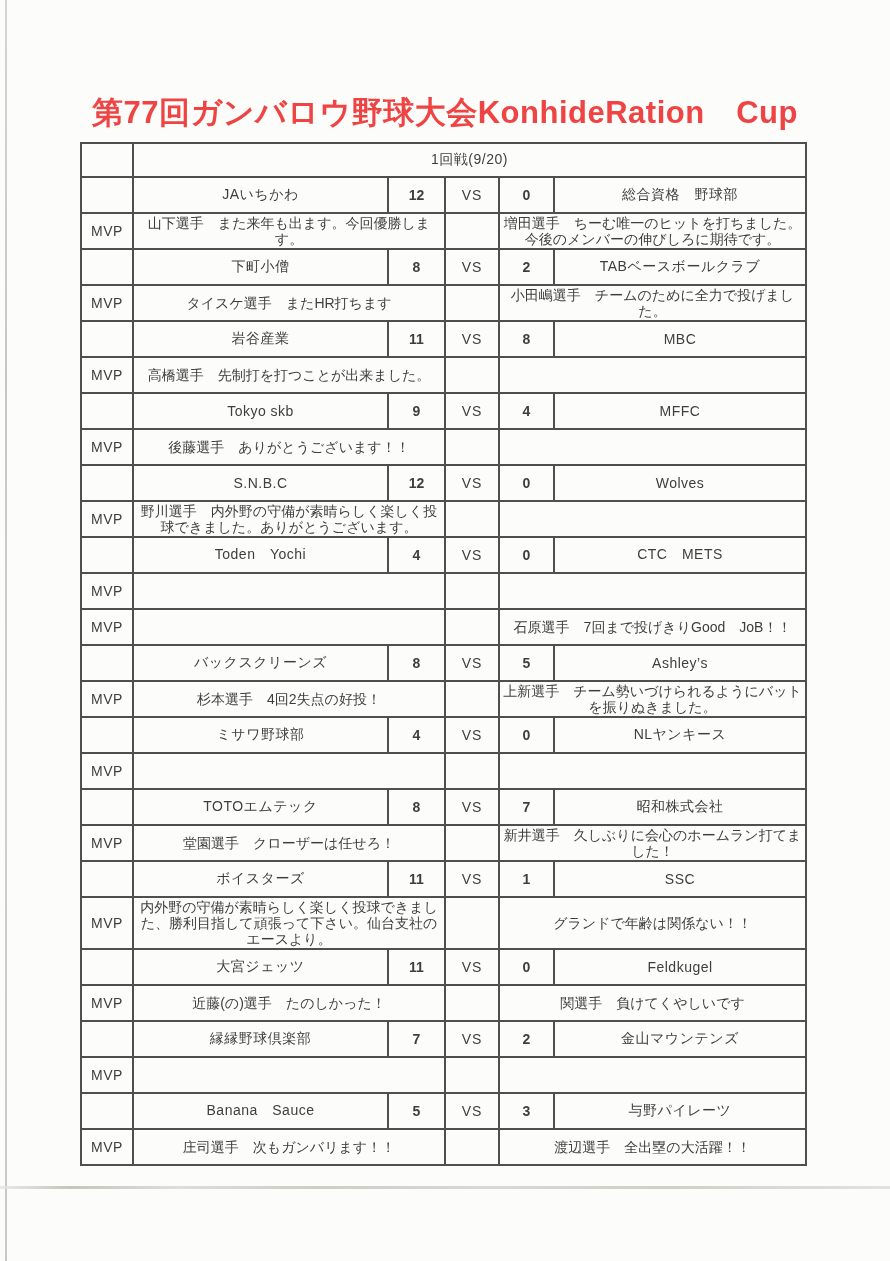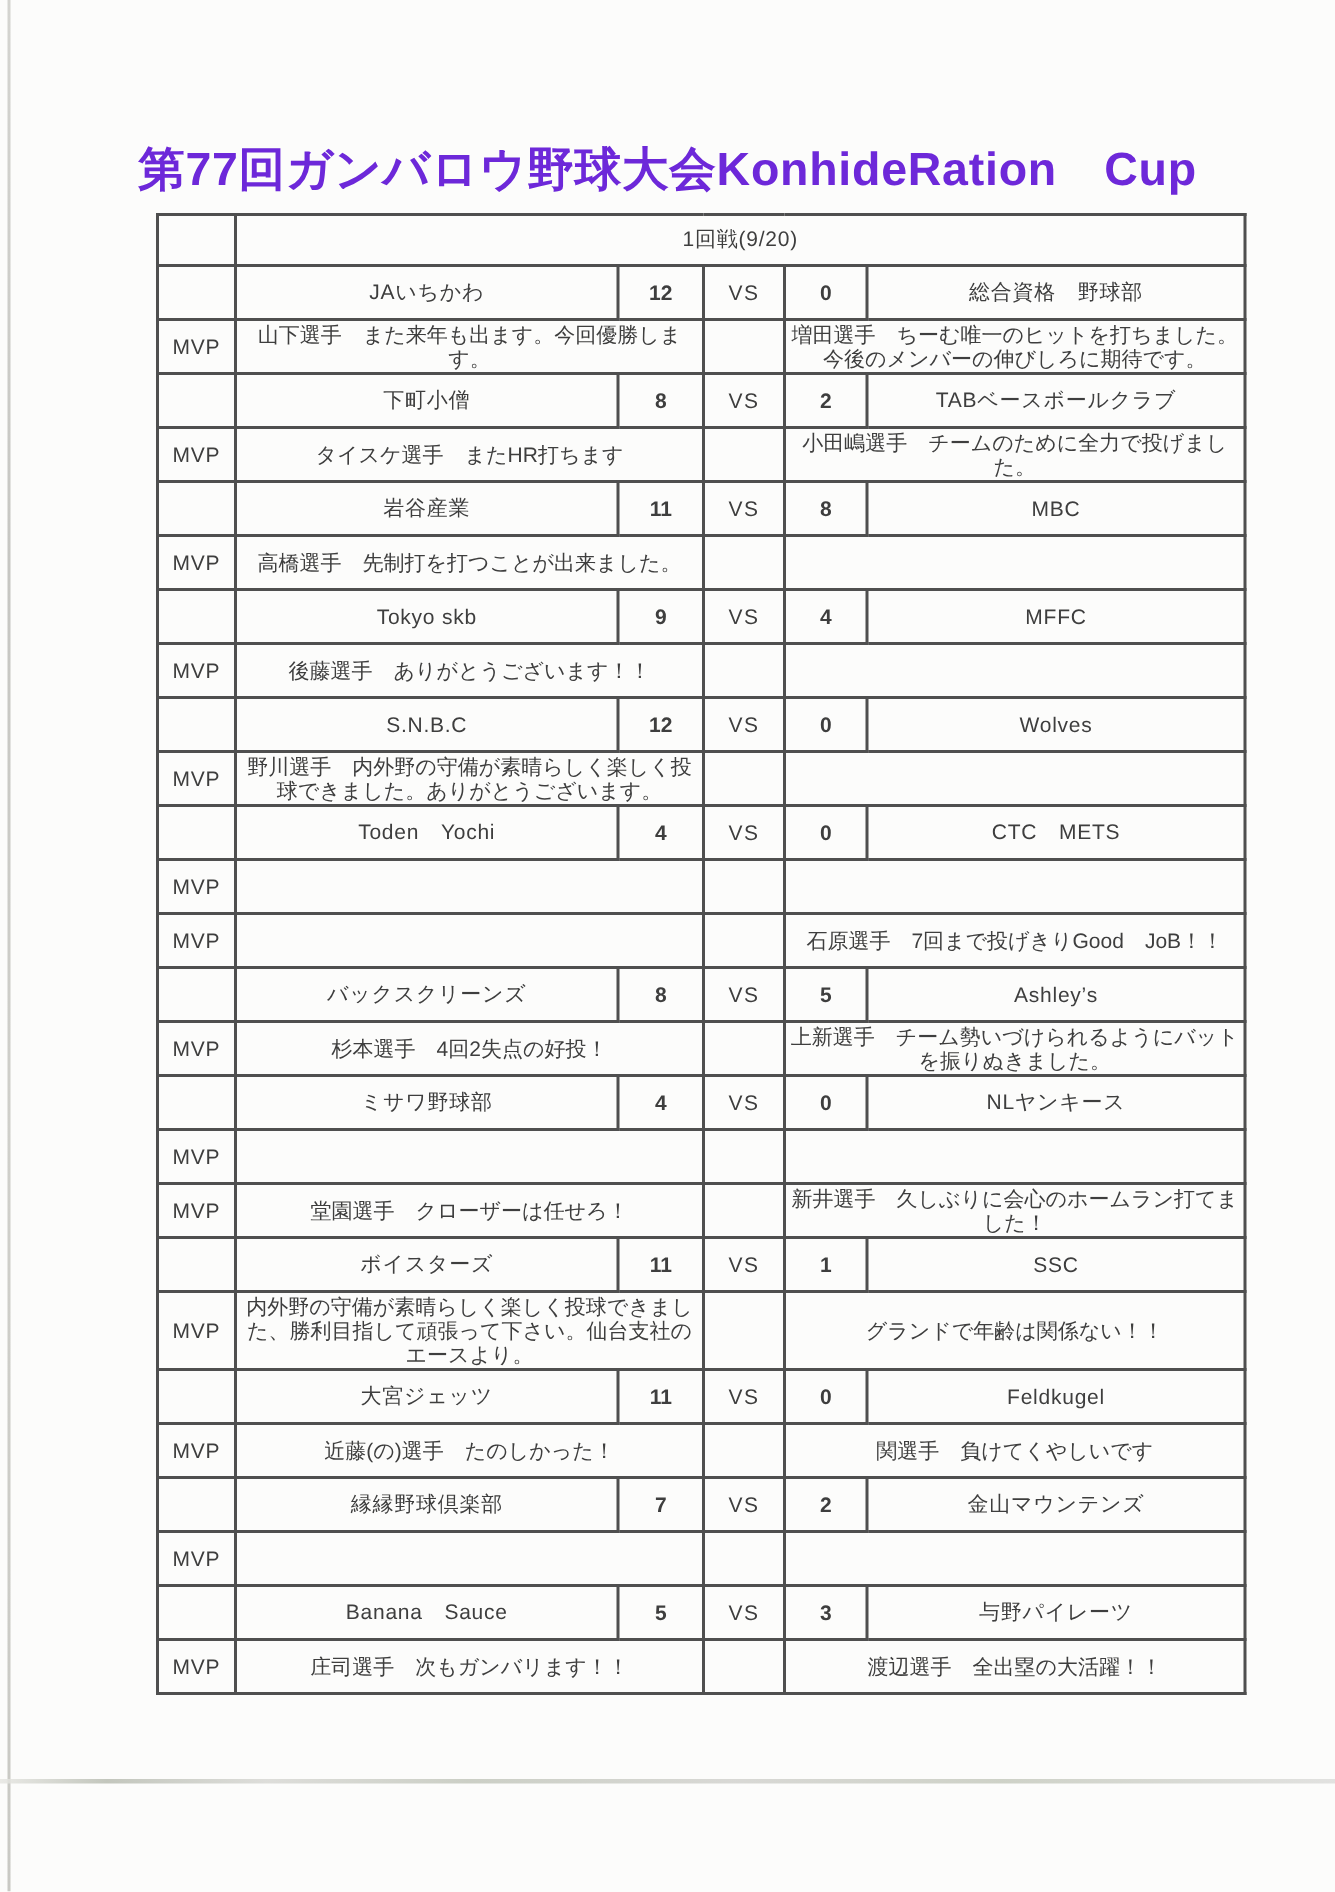--- a/index.html
+++ b/index.html
@@ -17,25 +17,25 @@
     background:linear-gradient(180deg,#d4d4d0 0%,#c6c6c2 30%,#cfcfca 60%,#c9c9c4 100%);
   }
   .scan-edge-bottom {
     position:absolute; left:0; top:1186px; width:890px; height:3px; opacity:.85;
     background:linear-gradient(90deg,#e6e6e2 0%,#b9bdb2 8%,#d8d8d4 20%,#c3c7bc 35%,#d2d2ce 55%,#c6cabe 75%,#dddddb 100%);
   }
   .title {
     position:absolute; top:92px; left:0; width:890px;
     text-align:center;
     font-size:31px; font-weight:600; letter-spacing:0.5px;
-    color:#6d28d9;
+    color:#ef4444;
     white-space:nowrap;
   }
   table.results {
-    position:absolute; left:104px; top:142px;
+    position:absolute; left:80px; top:142px;
     width:725px;
     border-collapse:collapse;
     table-layout:fixed;
   }
   table.results td {
     border:2px solid #4f4f4f;
     vertical-align:middle;
     text-align:center;
     font-size:14px;
     padding:1px 3px;
@@ -192,20 +192,28 @@
     <td class="score">0</td>
     <td class="team">NLヤンキース</td>
   </tr>
   <tr class="mvp-row">
     <td class="c1 mvp-label">MVP</td>
     <td class="comment" colspan="2"></td>
     <td class="vs-spacer"></td>
     <td class="comment" colspan="2"></td>
   </tr>
 
+  <tr class="match-row">
+    <td class="c1"></td>
+    <td class="team">TOTOエムテック</td>
+    <td class="score">8</td>
+    <td class="vs">VS</td>
+    <td class="score">7</td>
+    <td class="team">昭和株式会社</td>
+  </tr>
   <tr class="mvp-row">
     <td class="c1 mvp-label">MVP</td>
     <td class="comment" colspan="2">堂園選手　クローザーは任せろ！</td>
     <td class="vs-spacer"></td>
     <td class="comment" colspan="2">新井選手　久しぶりに会心のホームラン打てました！</td>
   </tr>
 
   <tr class="match-row">
     <td class="c1"></td>
     <td class="team">ボイスターズ</td>

